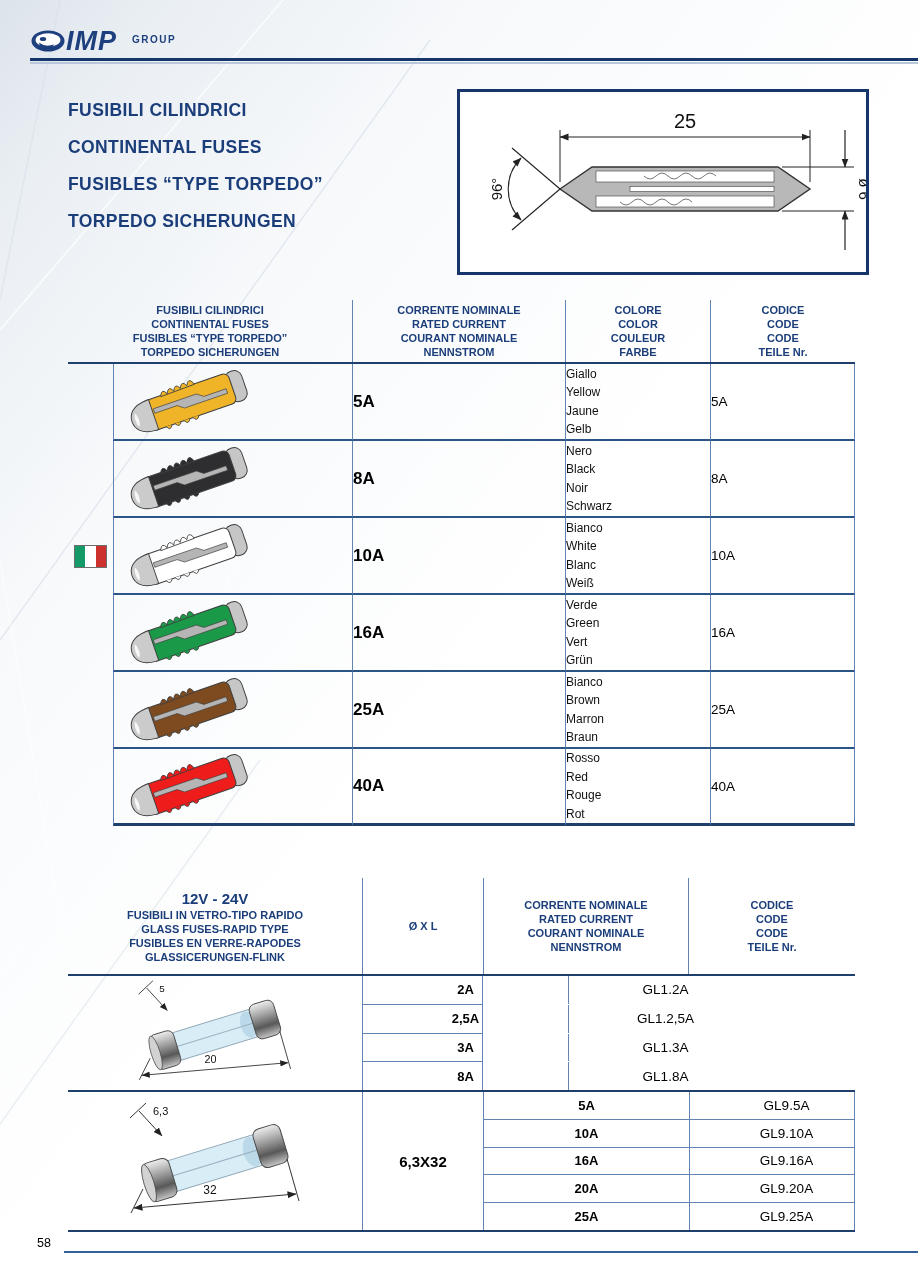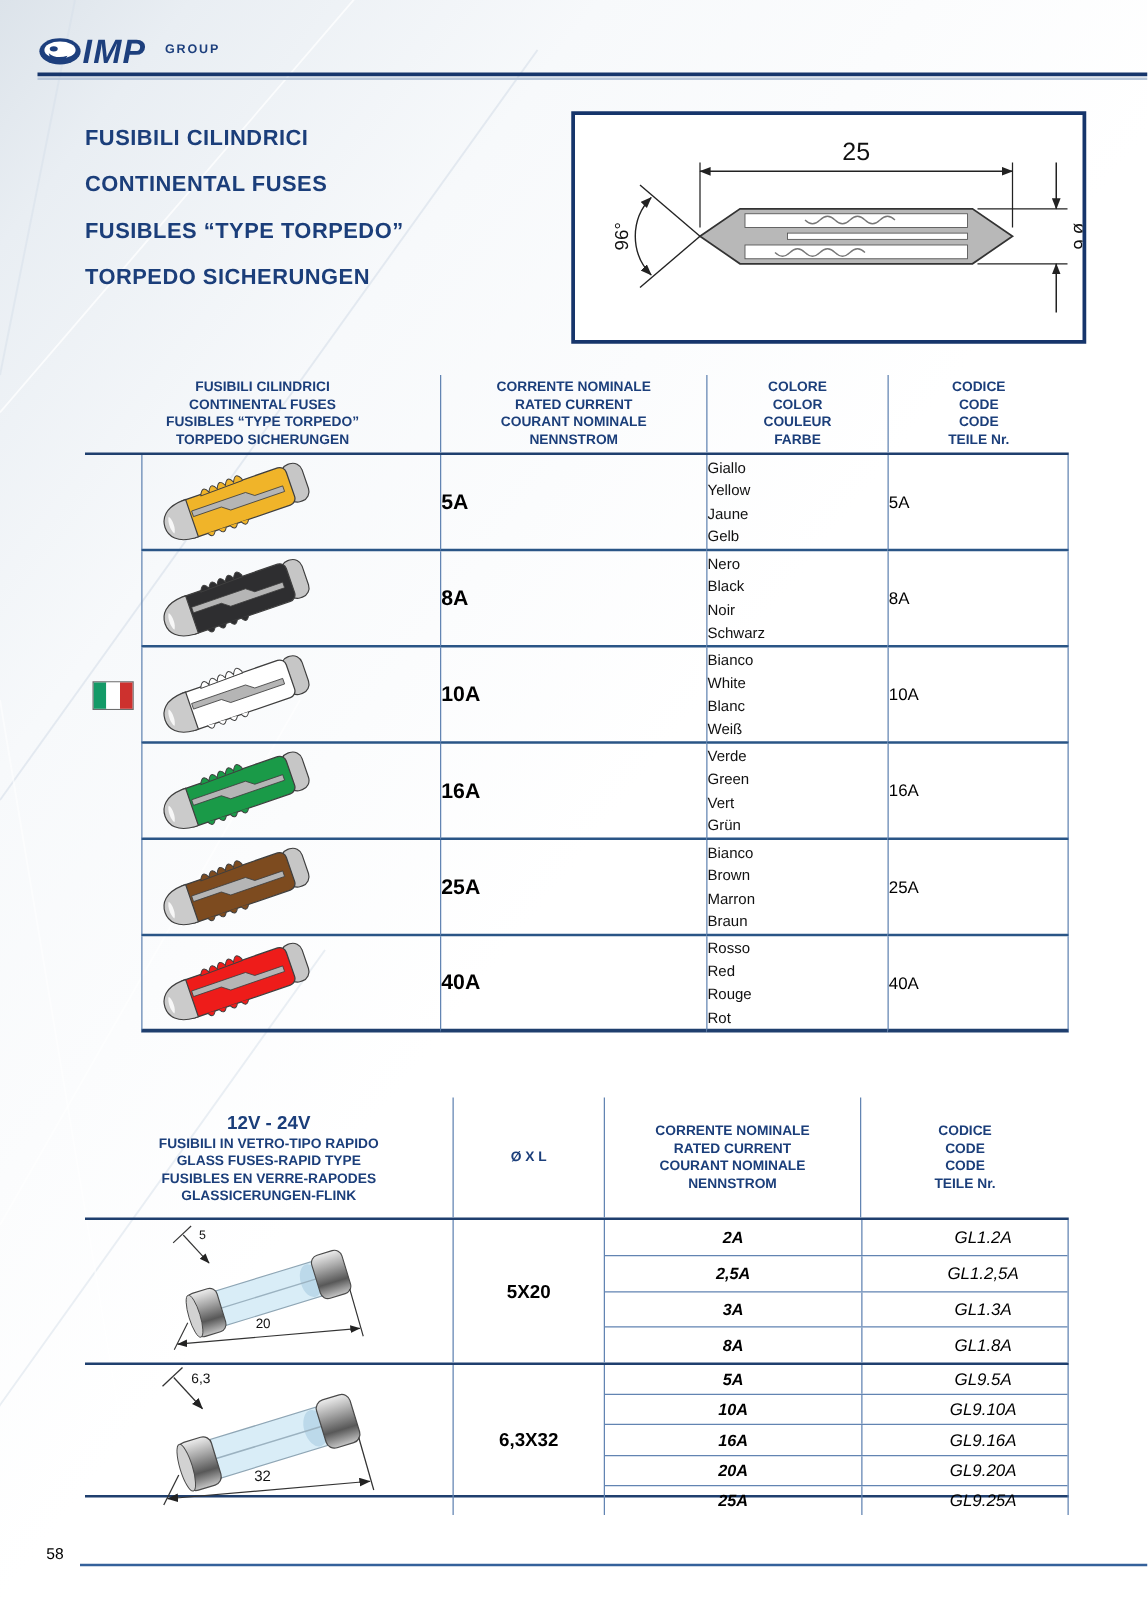--- a/index.html
+++ b/index.html
@@ -47,28 +47,28 @@
   .flag div{flex:1;}
 
   
   .table2{position:absolute;left:68px;top:878px;width:787px;z-index:2;}
   .t2-header{display:grid;grid-template-columns:294px 121px 205px 167px;align-items:center;
              height:96px;border-bottom:2px solid #1f3f6e;}
   .t2-header .hc{height:100%;display:flex;flex-direction:column;justify-content:center;}
   .t2-header .hc.bl{border-left:1px solid #6284b2;}
   .t2-group{display:grid;grid-template-columns:294px 121px 372px;}
   .t2-group.ga{height:114px;}
-  .t2-group.gb{height:104px;}
+  .t2-group.gb{height:138px;}
   .t2-group .g-img{display:flex;align-items:center;justify-content:center;}
   .t2-group .g-size{border-left:1px solid #6284b2;display:flex;align-items:center;justify-content:center;
                     font-size:15px;font-weight:bold;color:#000;}
   .t2-group .g-rows{border-left:1px solid #6284b2;border-right:1px solid #6284b2;display:flex;flex-direction:column;}
   .t2-subrow{flex:1;display:grid;grid-template-columns:205px 167px;border-bottom:1px solid #6284b2;}
   .t2-subrow.last{border-bottom:none;}
-  .t2-subrow .sc{display:flex;align-items:center;justify-content:center;font-style:italic;}
+  .t2-subrow .sc{display:flex;align-items:center;justify-content:center;}
   .t2-subrow .sc.blc{border-left:1px solid #6284b2;padding-left:27px;}
   .t2-cur{font-size:13px;font-weight:bold;color:#000;}
   .t2-code{font-size:13.5px;color:#000;}
   .t2-sep{height:2px;background:#1f3f6e;}
   .t2-bottom{height:2px;background:#1f3f6e;}
 
   
   .page-number{position:absolute;left:37px;top:1236px;font-size:12.5px;color:#000;z-index:2;text-align:right;}
   .footer-rule{position:absolute;left:64px;right:0;top:1251px;height:2px;background:#34619b;z-index:2;}
 
@@ -365,23 +365,20 @@
           <use href="#glassfuse" width="200" height="120"></use>
           <line x1="24" y1="10" x2="47" y2="35" stroke="#333" stroke-width="1" marker-end="url(#arr)"></line>
           <line x1="15" y1="17" x2="31" y2="2" stroke="#333" stroke-width="1"></line>
           <text x="38" y="14" font-size="11" fill="#111">5</text>
           <line x1="28" y1="88" x2="16" y2="112" stroke="#333" stroke-width="1"></line>
           <line x1="172" y1="58" x2="184" y2="100" stroke="#333" stroke-width="1"></line>
           <line x1="19" y1="107" x2="181" y2="93" stroke="#333" stroke-width="1" marker-start="url(#arr)" marker-end="url(#arr)"></line>
           <text x="95" y="93" text-anchor="middle" font-size="12" fill="#111">20</text>
         </svg>
       </div>
-      <div class="g-size">
-          <span>5X20</span>
-        </div>
       <div class="g-rows">
         <div class="t2-subrow">
           <div class="sc t2-cur">2A</div>
           <div class="sc blc t2-code">GL1.2A</div>
         </div>
         <div class="t2-subrow">
           <div class="sc t2-cur">2,5A</div>
           <div class="sc blc t2-code">GL1.2,5A</div>
         </div>
         <div class="t2-subrow">

